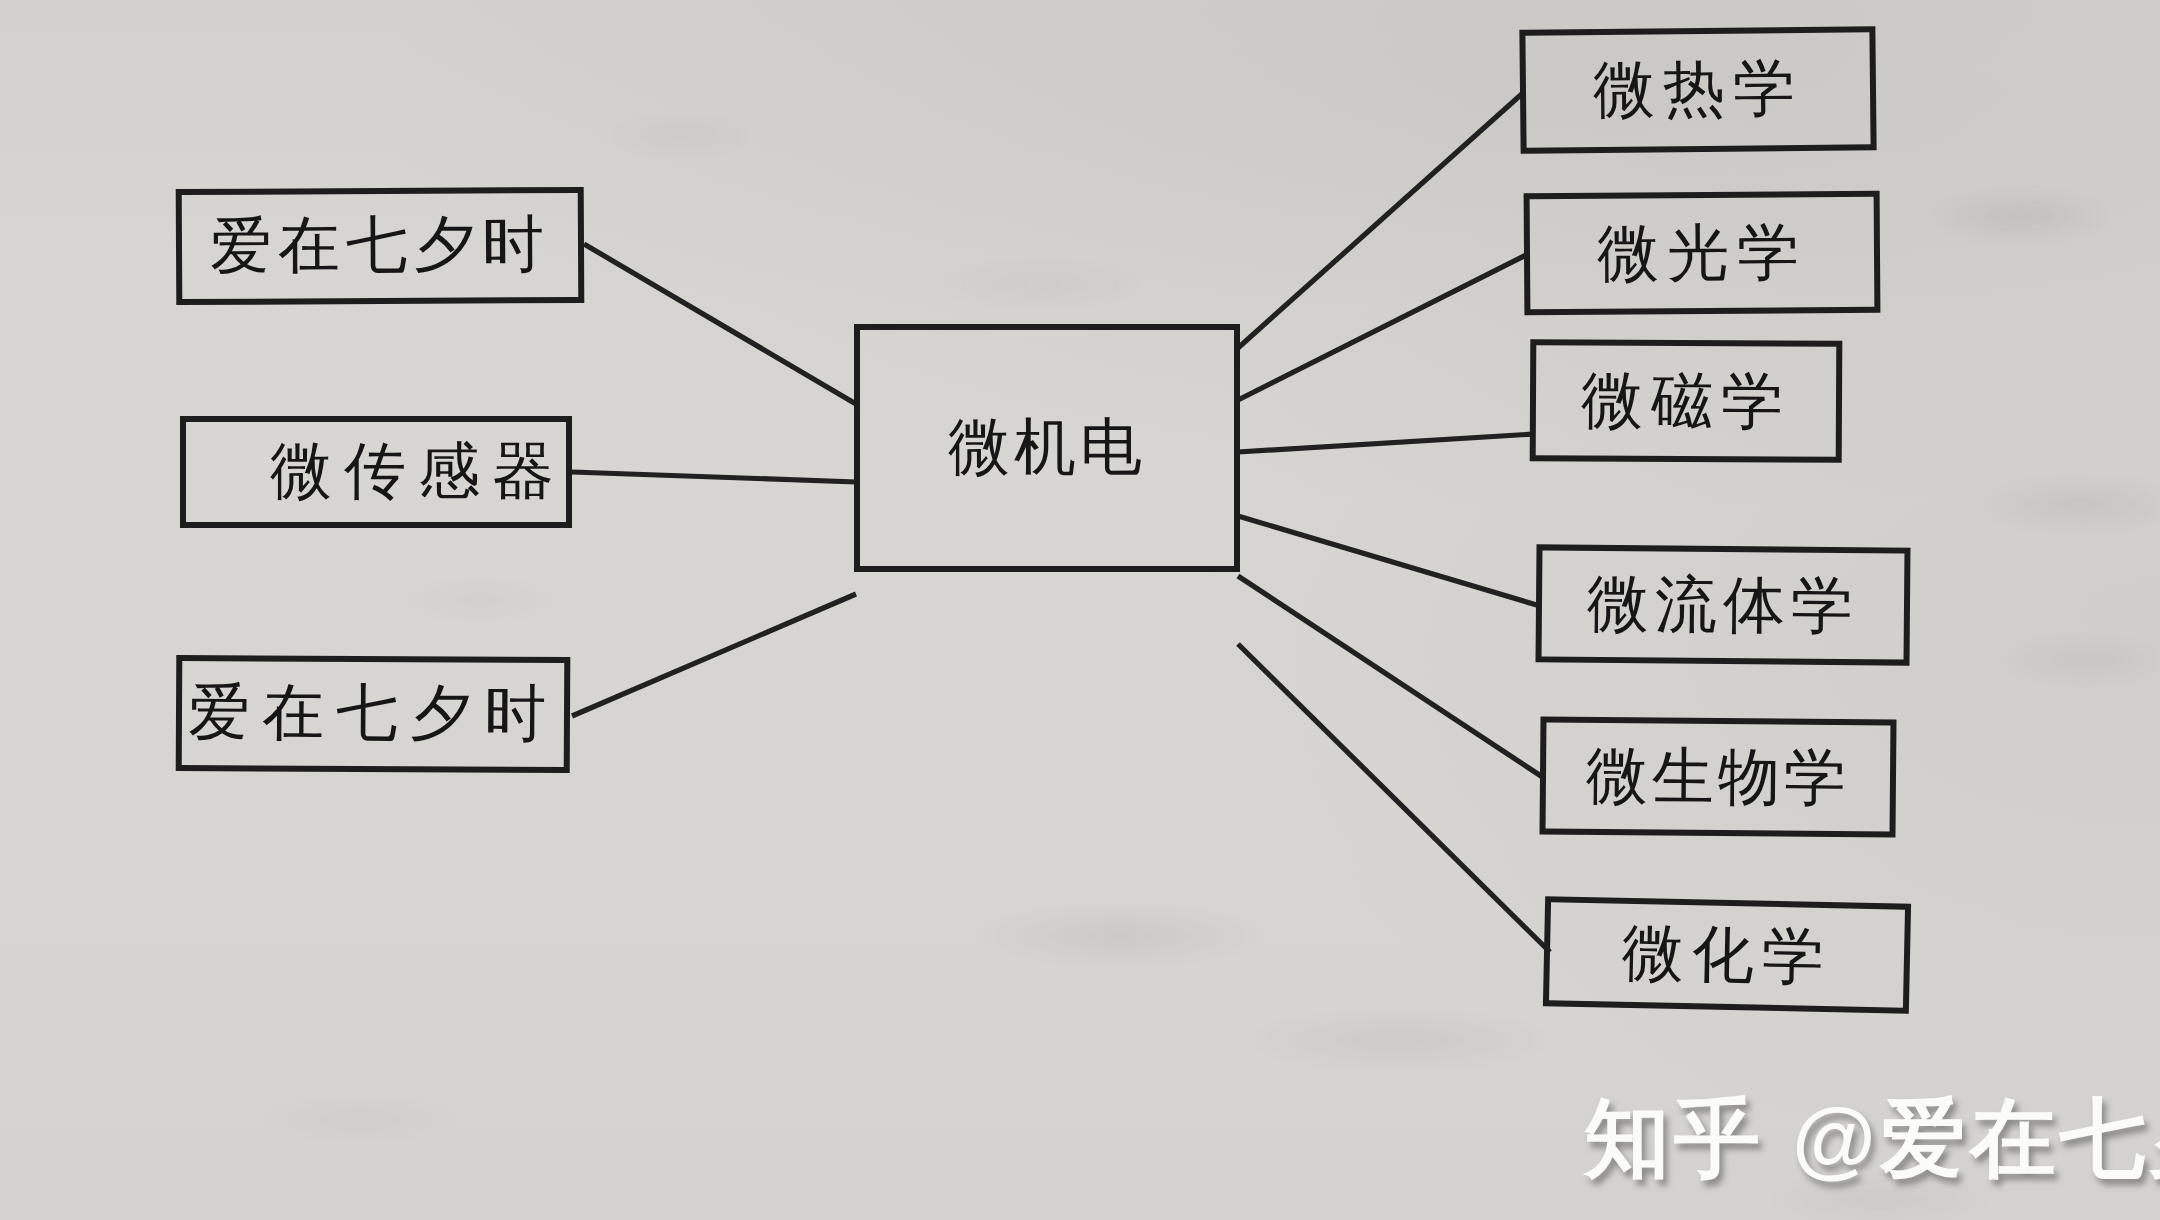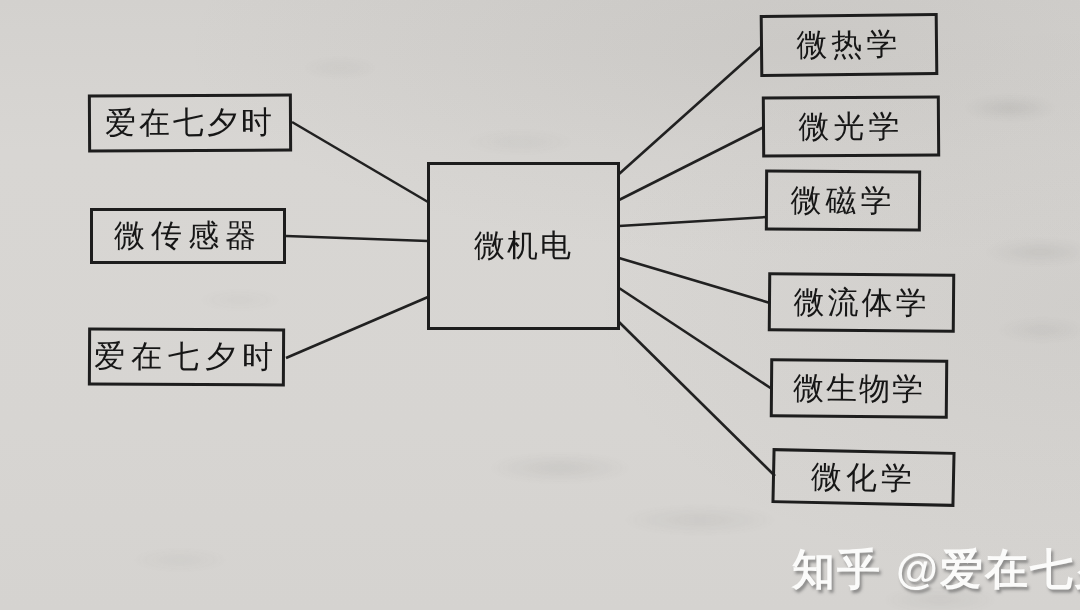--- a/index.html
+++ b/index.html
@@ -45,25 +45,25 @@
     display: flex;
     align-items: center;
     justify-content: center;
     color: #161616;
     font-size: 31px;
     text-align: center;
     box-sizing: border-box;
   }
 
   .node-l1 { left:  88px; top:  94px; width: 204px; height: 58px; letter-spacing: 3px; transform: rotate(-0.3deg); }
-  .node-l2 { left:  90px; top: 208px; width: 196px; height: 56px; letter-spacing: 6px; }
+  .node-l2 { left:  90px; top: 208px; width: 196px; height: 56px; letter-spacing: 6px; justify-content: flex-end; }
   .node-l3 { left:  88px; top: 328px; width: 197px; height: 58px; letter-spacing: 6px; transform: rotate(0.3deg); }
 
   .node-center {
-    left: 427px; top: 162px; width: 193px; height: 168px;
+    left: 427px; top: 162px; width: 193px; height: 124px;
     flex-direction: column;
     line-height: 1.55;
     letter-spacing: 2px;
   }
 
   .node-r1 { left: 760px; top:  14px; width: 178px; height: 62px; letter-spacing: 4px; transform: rotate(-0.6deg); }
   .node-r2 { left: 762px; top:  96px; width: 178px; height: 61px; letter-spacing: 4px; transform: rotate(-0.4deg); }
   .node-r3 { left: 765px; top: 170px; width: 156px; height: 61px; letter-spacing: 4px; transform: rotate(0.3deg); }
   .node-r4 { left: 768px; top: 273px; width: 187px; height: 59px; letter-spacing: 3px; transform: rotate(0.5deg); }
   .node-r5 { left: 770px; top: 359px; width: 178px; height: 59px; letter-spacing: 2px; transform: rotate(0.5deg); }

